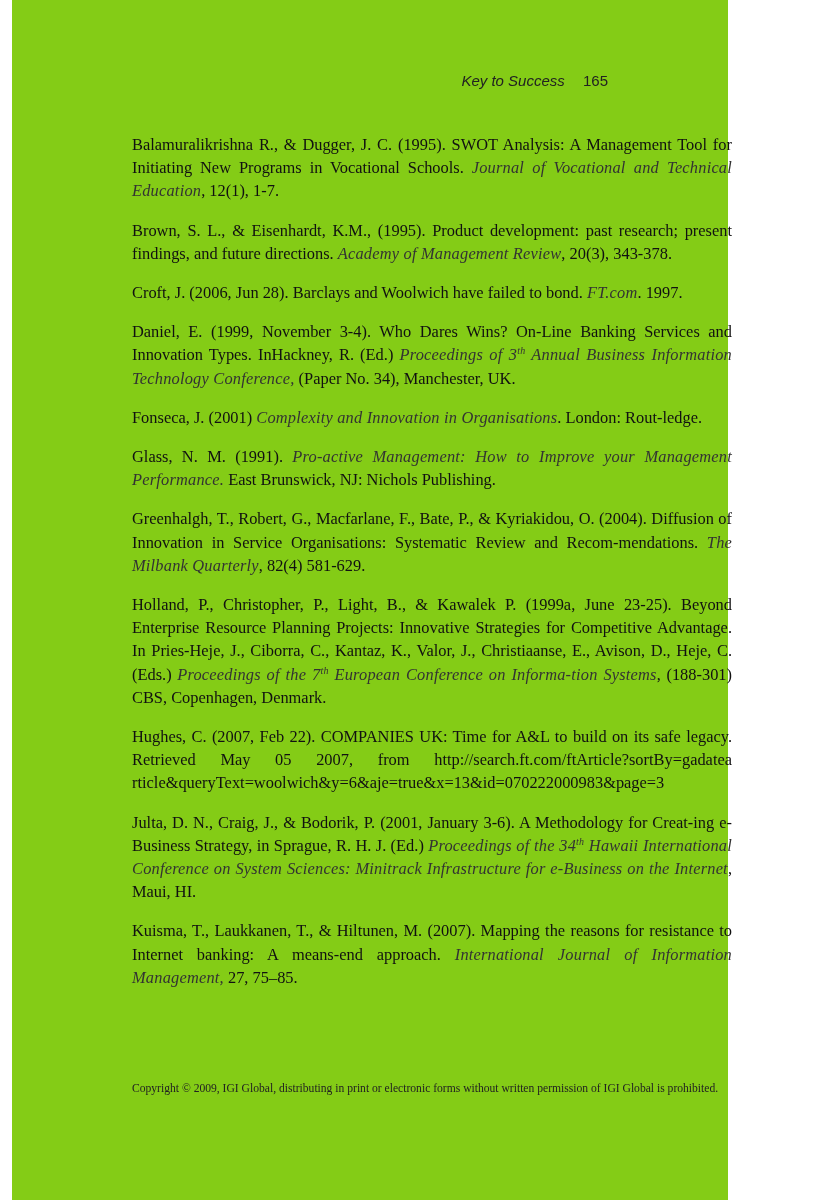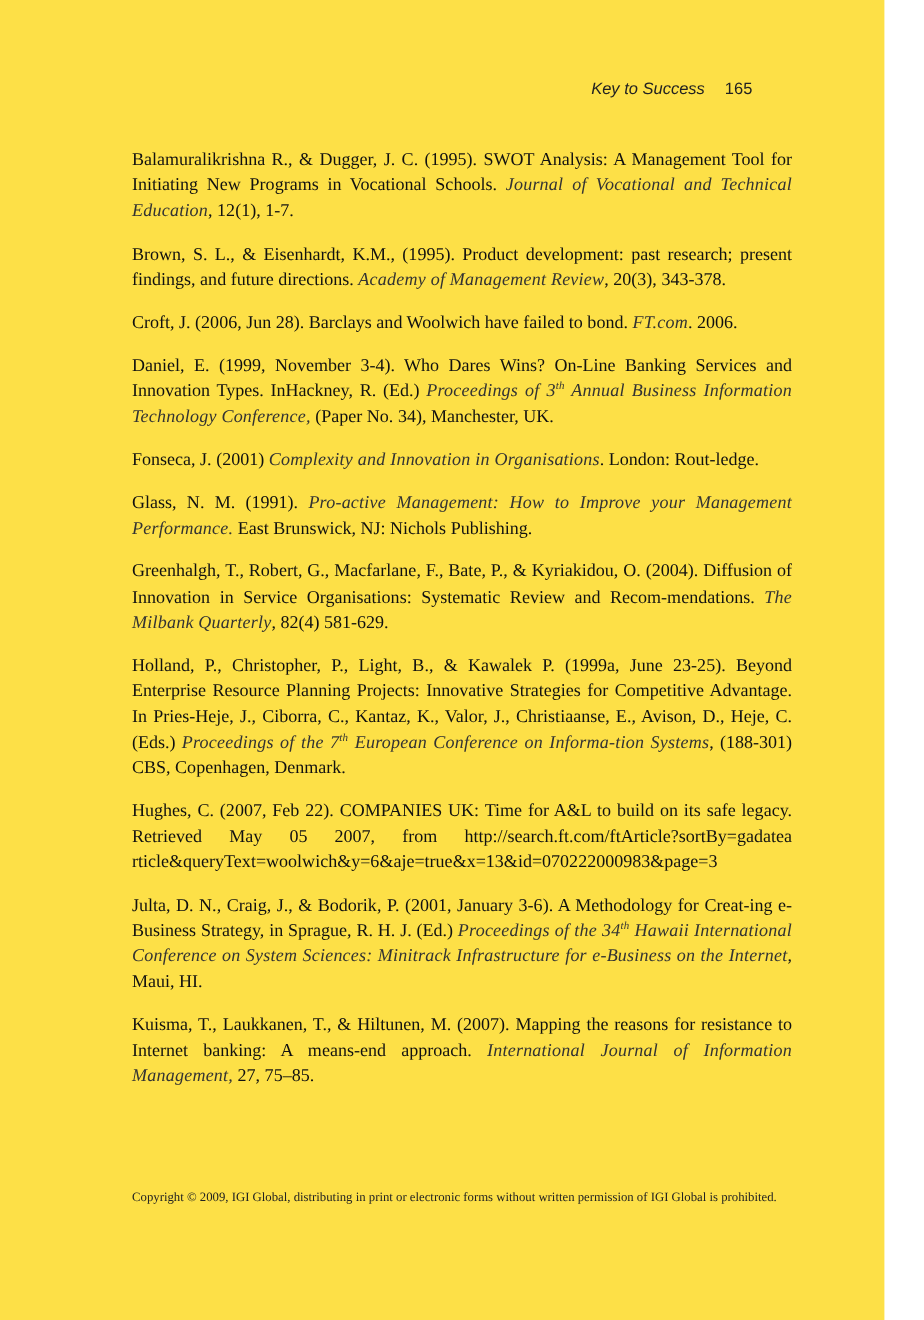--- a/index.html
+++ b/index.html
@@ -1,17 +1,17 @@
 <!DOCTYPE html>
 <html><head>
 <meta charset="utf-8">
 <style>
   html, body { margin: 0; padding: 0; background: #ffffff; }
   body { width: 840px; height: 1200px; position: relative; overflow: hidden; }
-  .page { position: absolute; left: 0; top: 0; width: 804px; height: 1200px; background: #fde047; }
+  .page { position: absolute; left: 12px; top: 0; width: 716px; height: 1200px; background: #84cc16; }
   .running-head {
     position: absolute; top: 72px; right: 120px;
     font-family: "Liberation Sans", sans-serif; font-size: 15px; color: #222;
   }
   .running-head .title { font-style: italic; }
   .running-head .num { margin-left: 14px; }
   .refs {
     position: absolute; left: 120px; top: 117px; width: 600px;
     font-family: "Liberation Serif", serif; font-size: 16.4px; line-height: 23.2px;
     color: #111; text-align: justify;
@@ -29,21 +29,21 @@
 
 <div class="page">
   <div class="running-head">
     <span class="title">Key to Success</span>
     <span class="num">165</span>
   </div>
 
   <div class="refs" id="refs">
       <p class="ref"><span>Balamuralikrishna R., &amp; Dugger, J. C. (1995). SWOT Analysis: A Management Tool for Initiating New Programs in Vocational Schools. </span><span class="it">Journal of Vocational and Technical Education</span><span>, 12(1), 1-7.</span></p>
       <p class="ref"><span>Brown, S. L., &amp; Eisenhardt, K.M., (1995). Product development: past research; present findings, and future directions. </span><span class="it">Academy of Management Review</span><span>, 20(3), 343-378.</span></p>
-      <p class="ref"><span>Croft, J. (2006, Jun 28). Barclays and Woolwich have failed to bond. </span><span class="it">FT.com</span><span>. 2006.</span></p>
+      <p class="ref"><span>Croft, J. (2006, Jun 28). Barclays and Woolwich have failed to bond. </span><span class="it">FT.com</span><span>. 1997.</span></p>
       <p class="ref"><span>Daniel, E. (1999, November 3-4). Who Dares Wins? On-Line Banking Services and Innovation Types. InHackney, R. (Ed.) </span><span class="it">Proceedings of 3</span><sup class="it">th</sup><span class="it"> Annual Business Information Technology Conference,</span><span> (Paper No. 34), Manchester, UK.</span></p>
       <p class="ref"><span>Fonseca, J. (2001) </span><span class="it">Complexity and Innovation in Organisations</span><span>. London: Rout-ledge.</span></p>
       <p class="ref"><span>Glass, N. M. (1991). </span><span class="it">Pro-active Management: How to Improve your Management Performance.</span><span>  East Brunswick, NJ: Nichols Publishing.</span></p>
       <p class="ref"><span>Greenhalgh, T., Robert, G., Macfarlane, F., Bate, P., &amp; Kyriakidou, O. (2004). Diffusion of Innovation in Service Organisations: Systematic Review and Recom-mendations. </span><span class="it">The Milbank Quarterly</span><span>, 82(4) 581-629.</span></p>
       <p class="ref"><span>Holland, P., Christopher, P., Light, B., &amp; Kawalek P. (1999a,  June 23-25). Beyond Enterprise Resource Planning Projects: Innovative Strategies for Competitive Advantage. In Pries-Heje, J., Ciborra, C., Kantaz, K., Valor, J., Christiaanse, E., Avison, D., Heje, C. (Eds.) </span><span class="it">Proceedings of the 7</span><sup class="it">th</sup><span class="it"> European Conference on Informa-tion Systems</span><span>, (188-301) CBS, Copenhagen, Denmark.</span></p>
       <p class="ref"><span>Hughes, C. (2007, Feb 22). COMPANIES UK: Time for A&amp;L to build on its safe legacy. Retrieved May 05 2007, from http://search.ft.com/ftArticle?sortBy=gadatea rticle&amp;queryText=woolwich&amp;y=6&amp;aje=true&amp;x=13&amp;id=070222000983&amp;page=3</span></p>
       <p class="ref"><span>Julta, D. N., Craig, J., &amp; Bodorik, P. (2001, January 3-6). A Methodology for Creat-ing e-Business Strategy, in Sprague, R. H. J. (Ed.) </span><span class="it">Proceedings of the 34</span><sup class="it">th</sup><span class="it"> Hawaii International Conference on System Sciences: Minitrack Infrastructure for e-Business on the Internet</span><span>,  Maui, HI.</span></p>
       <p class="ref"><span>Kuisma, T., Laukkanen, T., &amp; Hiltunen, M. (2007). Mapping the reasons for resistance to Internet banking: A means-end approach. </span><span class="it">International Journal of Information Management,</span><span> 27, 75–85.</span></p>
     </div>
 

